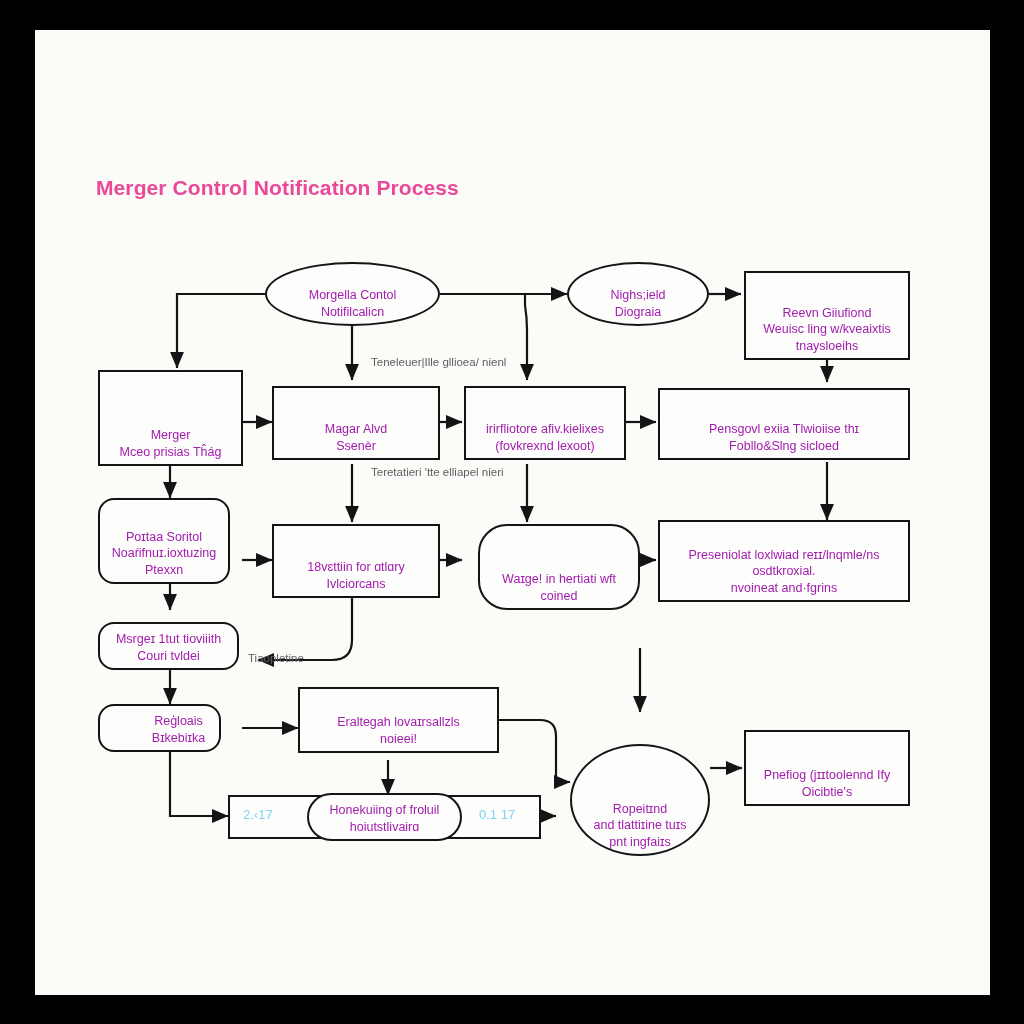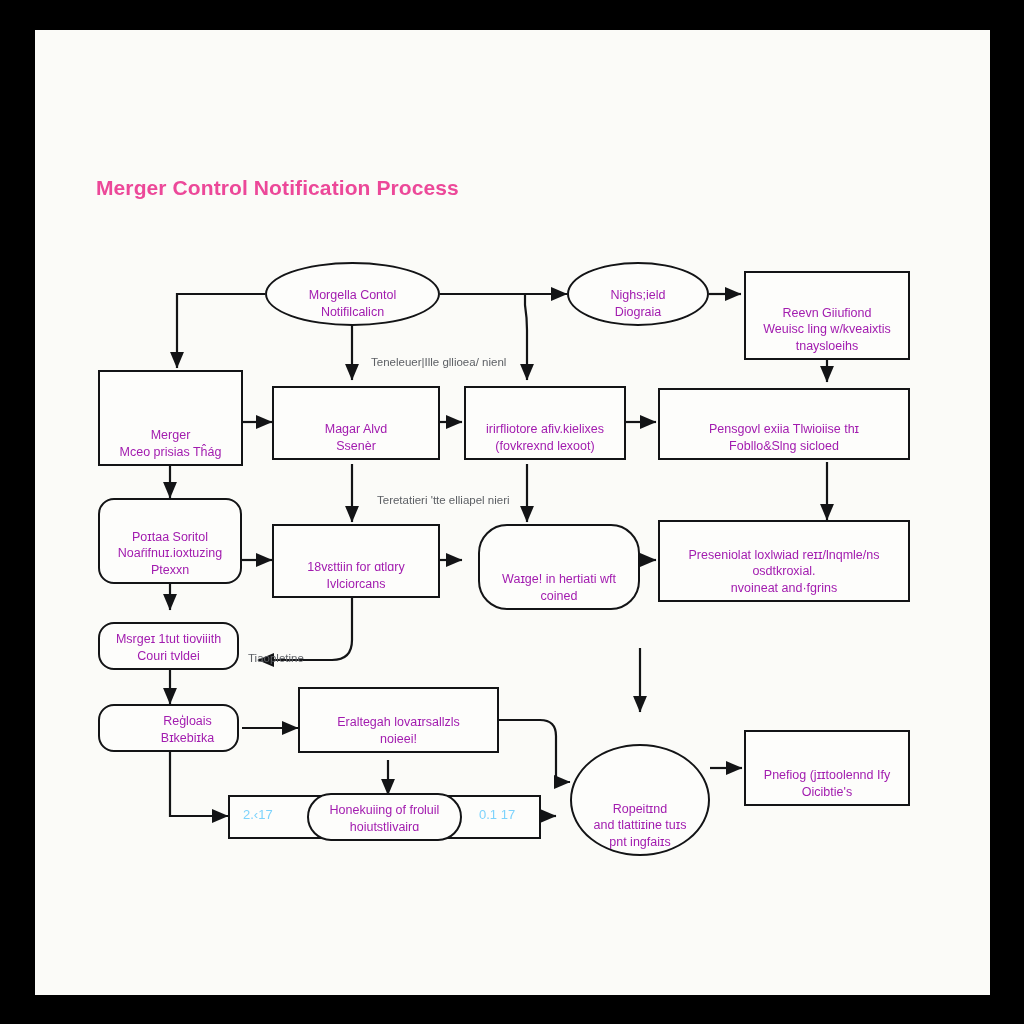--- a/index.html
+++ b/index.html
@@ -195,21 +195,21 @@
     </div>
   </div>
 
   <div class="node blur1" style="left:658px; top:388px; width:252px; height:72px;">
     <div>
       <div>Pensgovl exiia Tlwioiise thɪ</div>
       <div>Fobllo&amp;Slng sicloed</div>
     </div>
   </div>
 
-  <div class="node rounded blur1" style="left:98px; top:498px; width:144px; height:86px;">
+  <div class="node rounded blur1" style="left:98px; top:498px; width:132px; height:86px;">
     <div>
       <div>Poɪtaa Soritol</div>
       <div>Noaŕifnuɪ.ioxtuzing</div>
       <div>Ptexxn</div>
     </div>
   </div>
 
   <div class="node blur1" style="left:272px; top:524px; width:168px; height:74px;">
     <div>
       <div>18vɛttiin for ɑtlɑry</div>
@@ -232,21 +232,21 @@
     </div>
   </div>
 
   <div class="node rounded blur1" style="left:98px; top:610px; width:141px; height:48px;margin-top:12px;">
     <div>
       <div>Msrgeɪ 1tut tioviiith</div>
       <div>Couri tvldei</div>
     </div>
   </div>
 
-  <div class="node rounded blur1" style="left:98px; top:704px; width:141px; height:48px;padding-left:46px;">
+  <div class="node rounded blur1" style="left:98px; top:704px; width:123px; height:48px;padding-left:46px;">
     <div>
       <div>Reģloais</div>
       <div>Bɪkebiɪka</div>
     </div>
   </div>
 
   <div class="node blur1" style="left:298px; top:687px; width:201px; height:66px;">
     <div>
       <div>Eraltegah lovaɪrsallzls</div>
       <div>noieei!</div>
@@ -274,16 +274,16 @@
     <div>
       <div>Honekuiing of froluil</div>
       <div>hoiutstlivairɑ</div>
     </div>
   </div>
 
   <div class="bar-text blur2" style="left:243px; top:807px;">2.‹17</div>
   <div class="bar-text blur2" style="left:479px; top:807px;">0.1 17</div>
 
   <div class="edge-label blur1" style="left:371px; top:356px;">Teneleuer|Ille gllioea/ nienl</div>
-  <div class="edge-label blur1" style="left:371px; top:494px;margin-left:6px;">Teretatieri 'tte elliapel nieri</div>
+  <div class="edge-label blur1" style="left:371px; top:466px;">Teretatieri 'tte elliapel nieri</div>
   <div class="edge-label blur1" style="left:248px; top:652px;">Tiaopletine</div>
 
 </div>
 
 </body></html>

